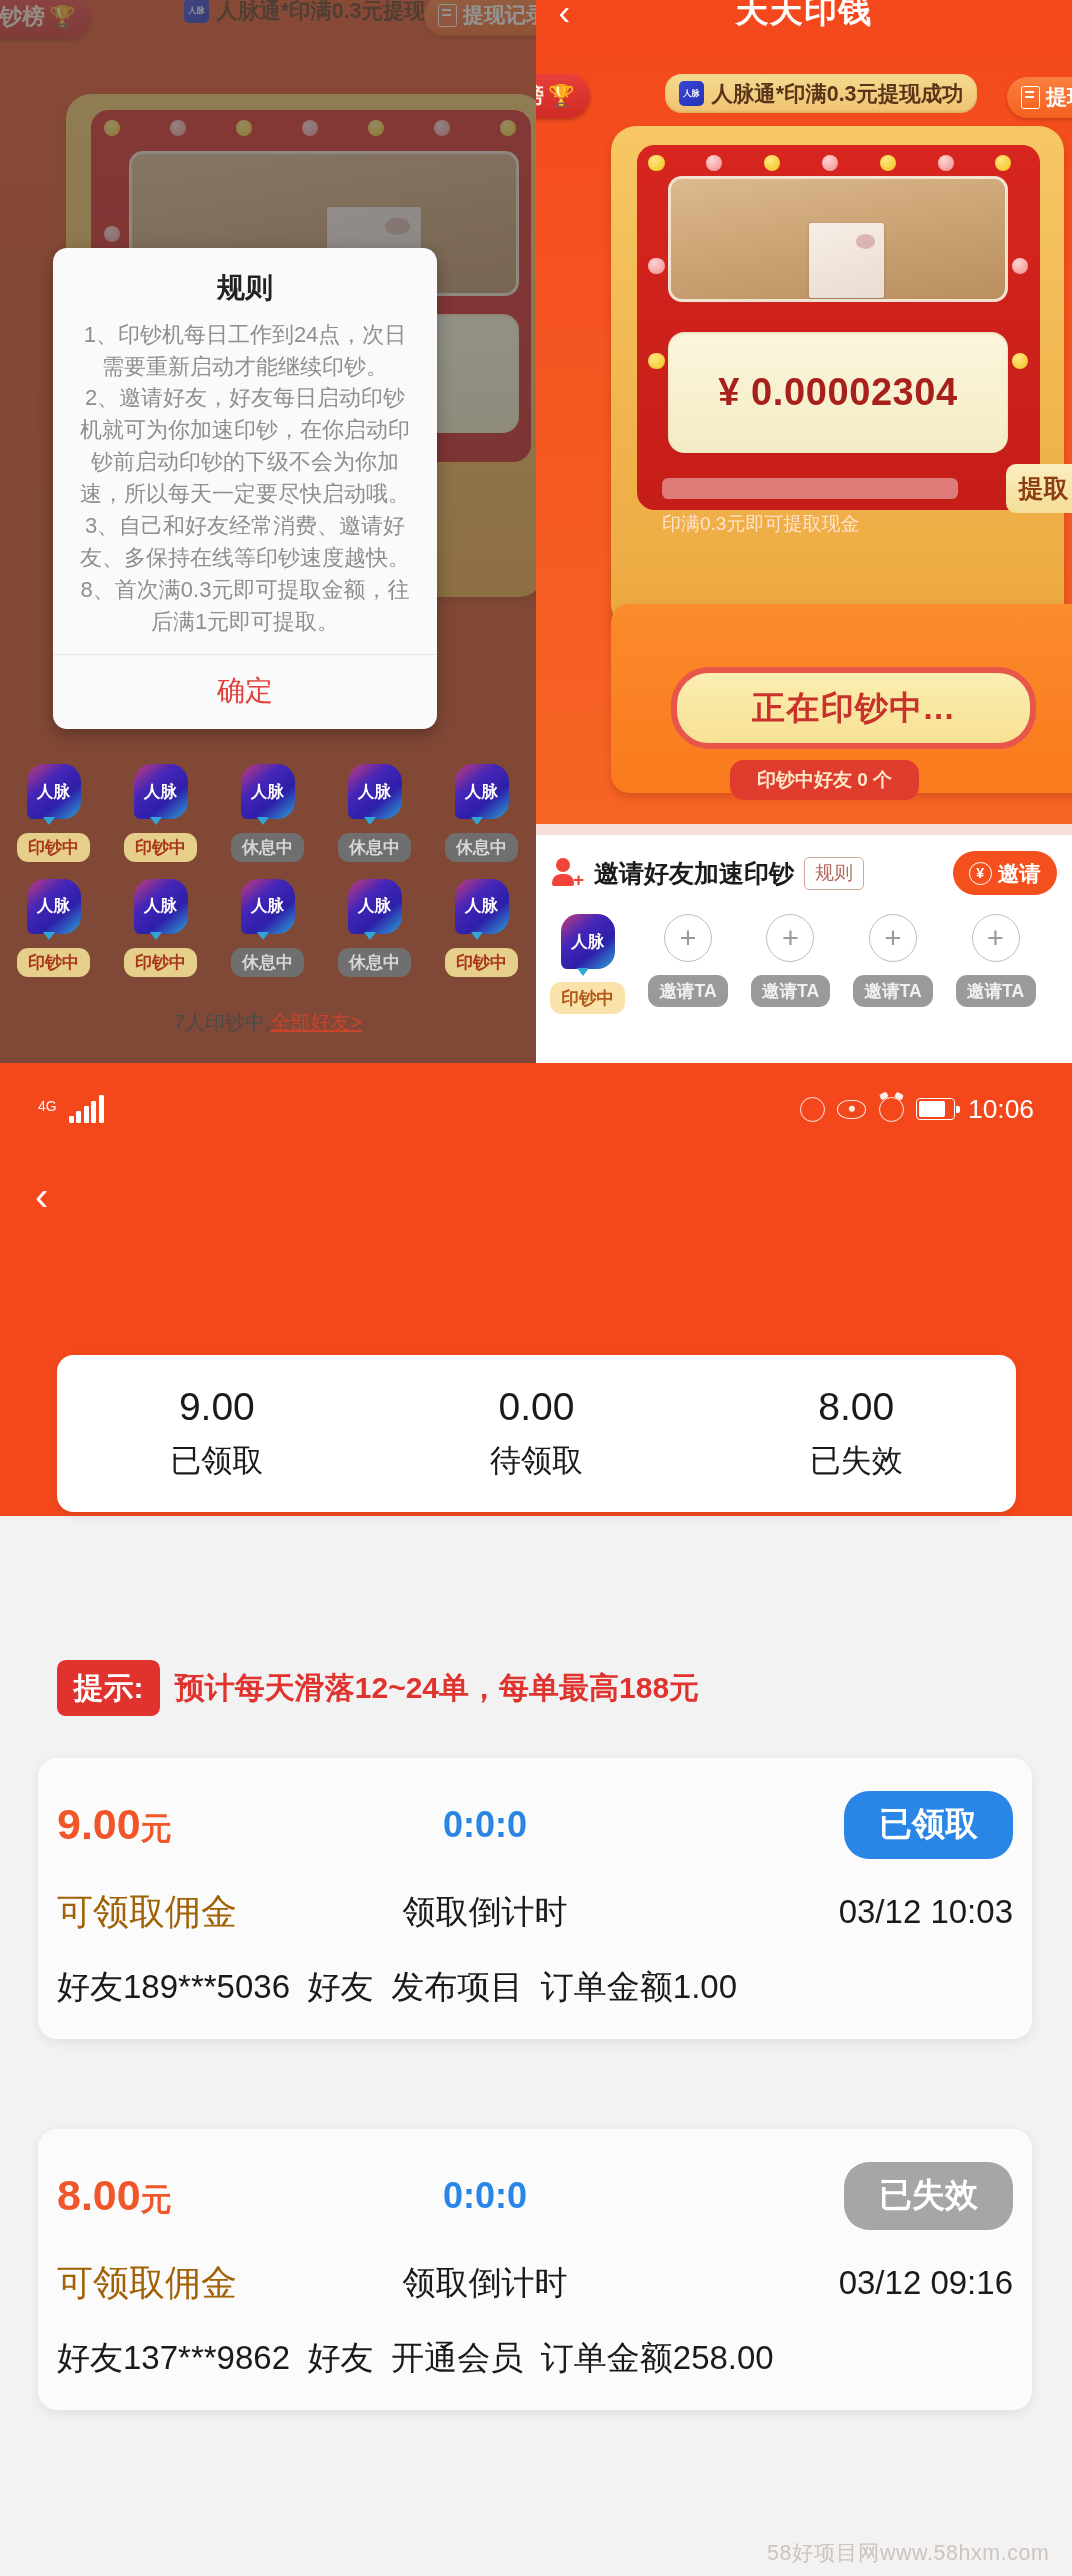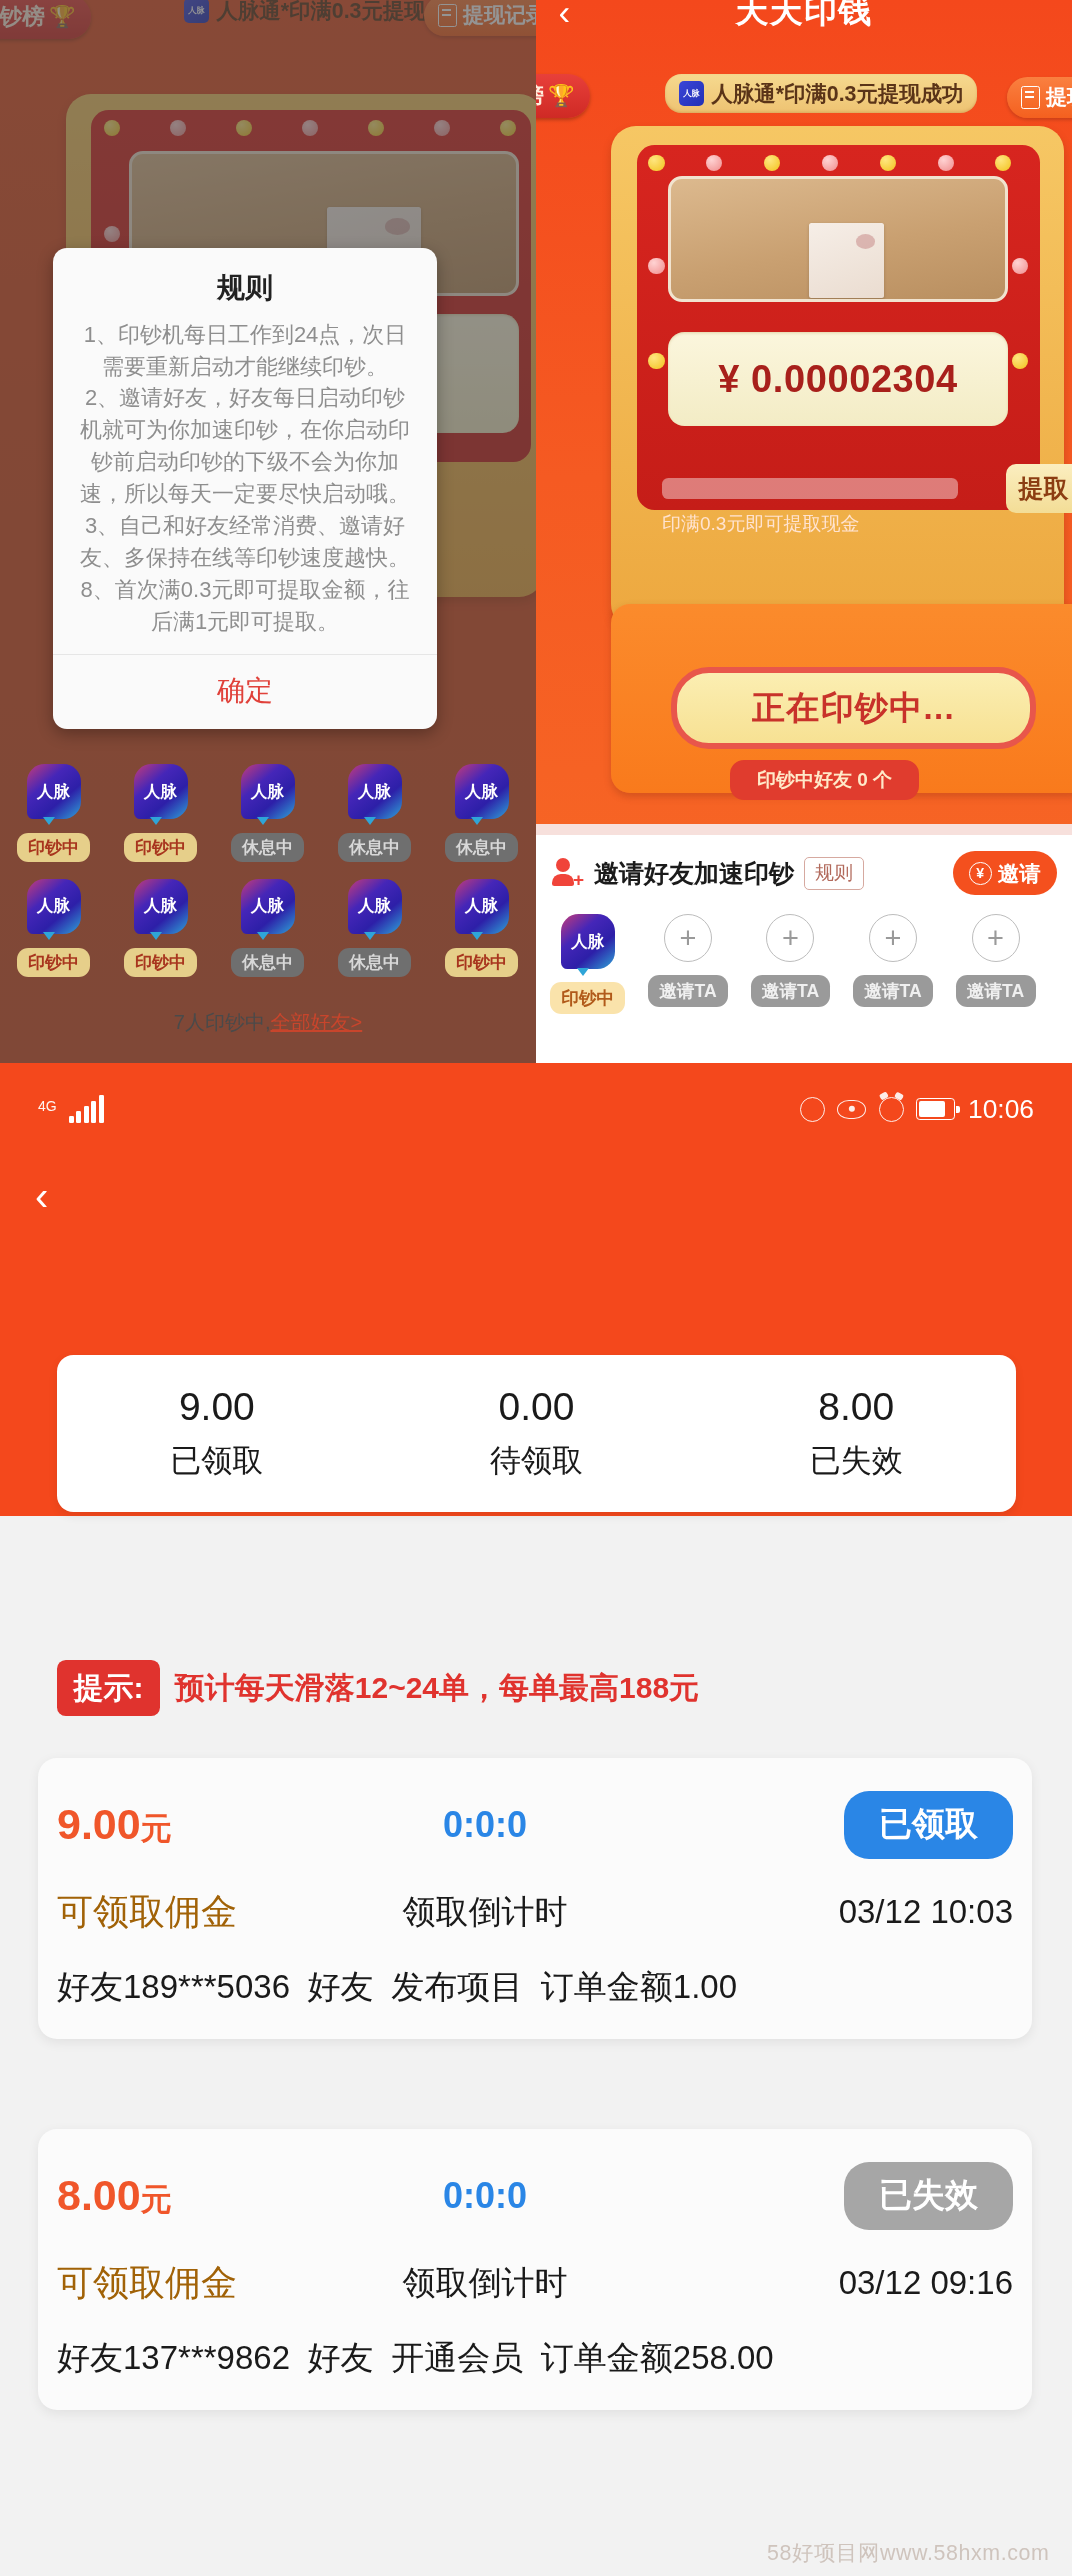--- a/index.html
+++ b/index.html
@@ -389,21 +389,21 @@
       <div class="bulb y" style="left:358px;top:10px;"></div>
       <div class="bulb p" style="left:11.3px;top:113px;"></div>
       <div class="bulb y" style="left:11.3px;top:208px;"></div>
       <div class="bulb p" style="left:375px;top:113px;"></div>
       <div class="bulb y" style="left:375px;top:208px;"></div>
     </div>
     <div class="window-slot" style="left:132px;top:176px;width:340px;height:126px;">
       <div class="bill" style="left:138px;top:44px;width:75px;height:75px;"></div>
     </div>
 
-    <div class="amount-plate" style="left:132px;top:332px;width:340px;height:94px;">
+    <div class="amount-plate" style="left:132px;top:332px;width:340px;height:121px;">
       <span class="amount-text" style="font-size:38px;">¥ 0.00002304</span>
     </div>
 
     <div class="progress-track" style="left:126px;top:478px;width:296px;height:21.4px;"></div>
     <div class="take-btn" style="left:470px;top:464px;width:75px;height:49px;font-size:25px;">提取</div>
     <div class="tiny-hint" style="left:126px;top:511px;font-size:19px;">印满0.3元即可提取现金</div>
 
     <div class="base-panel" style="left:75px;top:604px;width:478px;height:189px;"></div>
     <div class="start-btn" style="left:135px;top:667px;width:365px;height:82px;font-size:33px;">正在印钞中...</div>
     <div class="friends-count-pill" style="left:194px;top:760px;width:189px;height:40px;font-size:19px;">印钞中好友 0 个</div>

